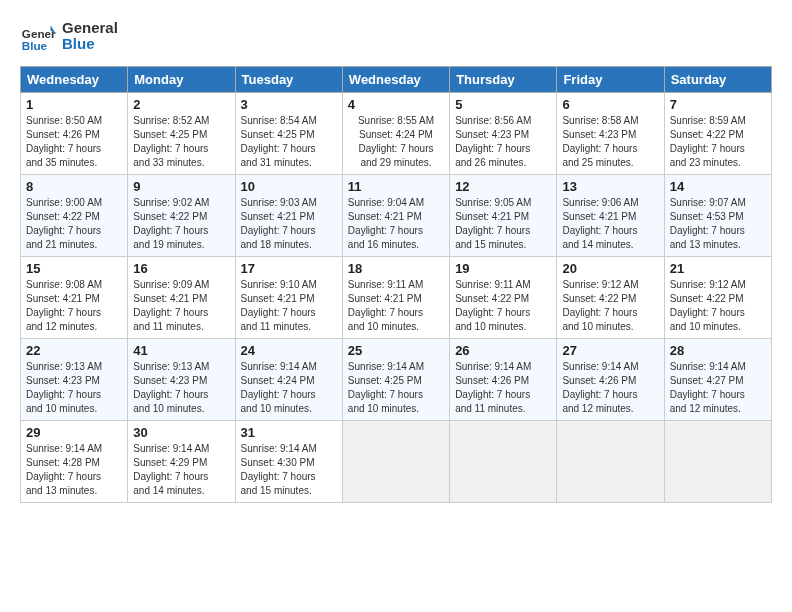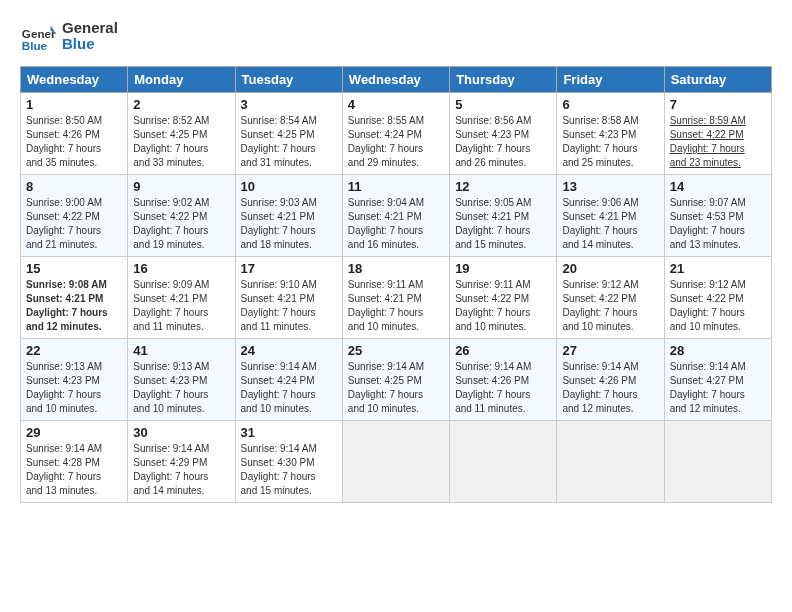--- a/index.html
+++ b/index.html
@@ -136,42 +136,42 @@
           </td>
           <td>
             <span class="day-num">3</span>
             <div class="day-info" style="white-space: pre-line;">Sunrise: 8:54 AM
 Sunset: 4:25 PM
 Daylight: 7 hours
 and 31 minutes.</div>
           </td>
           <td>
             <span class="day-num">4</span>
-            <div class="day-info" style="white-space: pre-line;">Sunrise: 8:55 AM
+            <div class="day-info" style="white-space: pre-line; text-align: center;">Sunrise: 8:55 AM
 Sunset: 4:24 PM
 Daylight: 7 hours
 and 29 minutes.</div>
           </td>
           <td>
             <span class="day-num">5</span>
             <div class="day-info" style="white-space: pre-line;">Sunrise: 8:56 AM
 Sunset: 4:23 PM
 Daylight: 7 hours
 and 26 minutes.</div>
           </td>
           <td>
             <span class="day-num">6</span>
             <div class="day-info" style="white-space: pre-line;">Sunrise: 8:58 AM
 Sunset: 4:23 PM
 Daylight: 7 hours
 and 25 minutes.</div>
           </td>
           <td>
             <span class="day-num">7</span>
-            <div class="day-info" style="white-space: pre-line; text-decoration: underline;">Sunrise: 8:59 AM
+            <div class="day-info" style="white-space: pre-line;">Sunrise: 8:59 AM
 Sunset: 4:22 PM
 Daylight: 7 hours
 and 23 minutes.</div>
           </td>
         </tr>
         <tr>
           <td>
             <span class="day-num">8</span>
             <div class="day-info" style="white-space: pre-line;">Sunrise: 9:00 AM
 Sunset: 4:22 PM
@@ -217,21 +217,21 @@
             <span class="day-num">14</span>
             <div class="day-info" style="white-space: pre-line;">Sunrise: 9:07 AM
 Sunset: 4:53 PM
 Daylight: 7 hours
 and 13 minutes.</div>
           </td>
         </tr>
         <tr>
           <td>
             <span class="day-num">15</span>
-            <div class="day-info" style="white-space: pre-line; font-weight: bold;">Sunrise: 9:08 AM
+            <div class="day-info" style="white-space: pre-line;">Sunrise: 9:08 AM
 Sunset: 4:21 PM
 Daylight: 7 hours
 and 12 minutes.</div>
           </td>
           <td>
             <span class="day-num">16</span>
             <div class="day-info" style="white-space: pre-line;">Sunrise: 9:09 AM
 Sunset: 4:21 PM
 Daylight: 7 hours
 and 11 minutes.</div>

